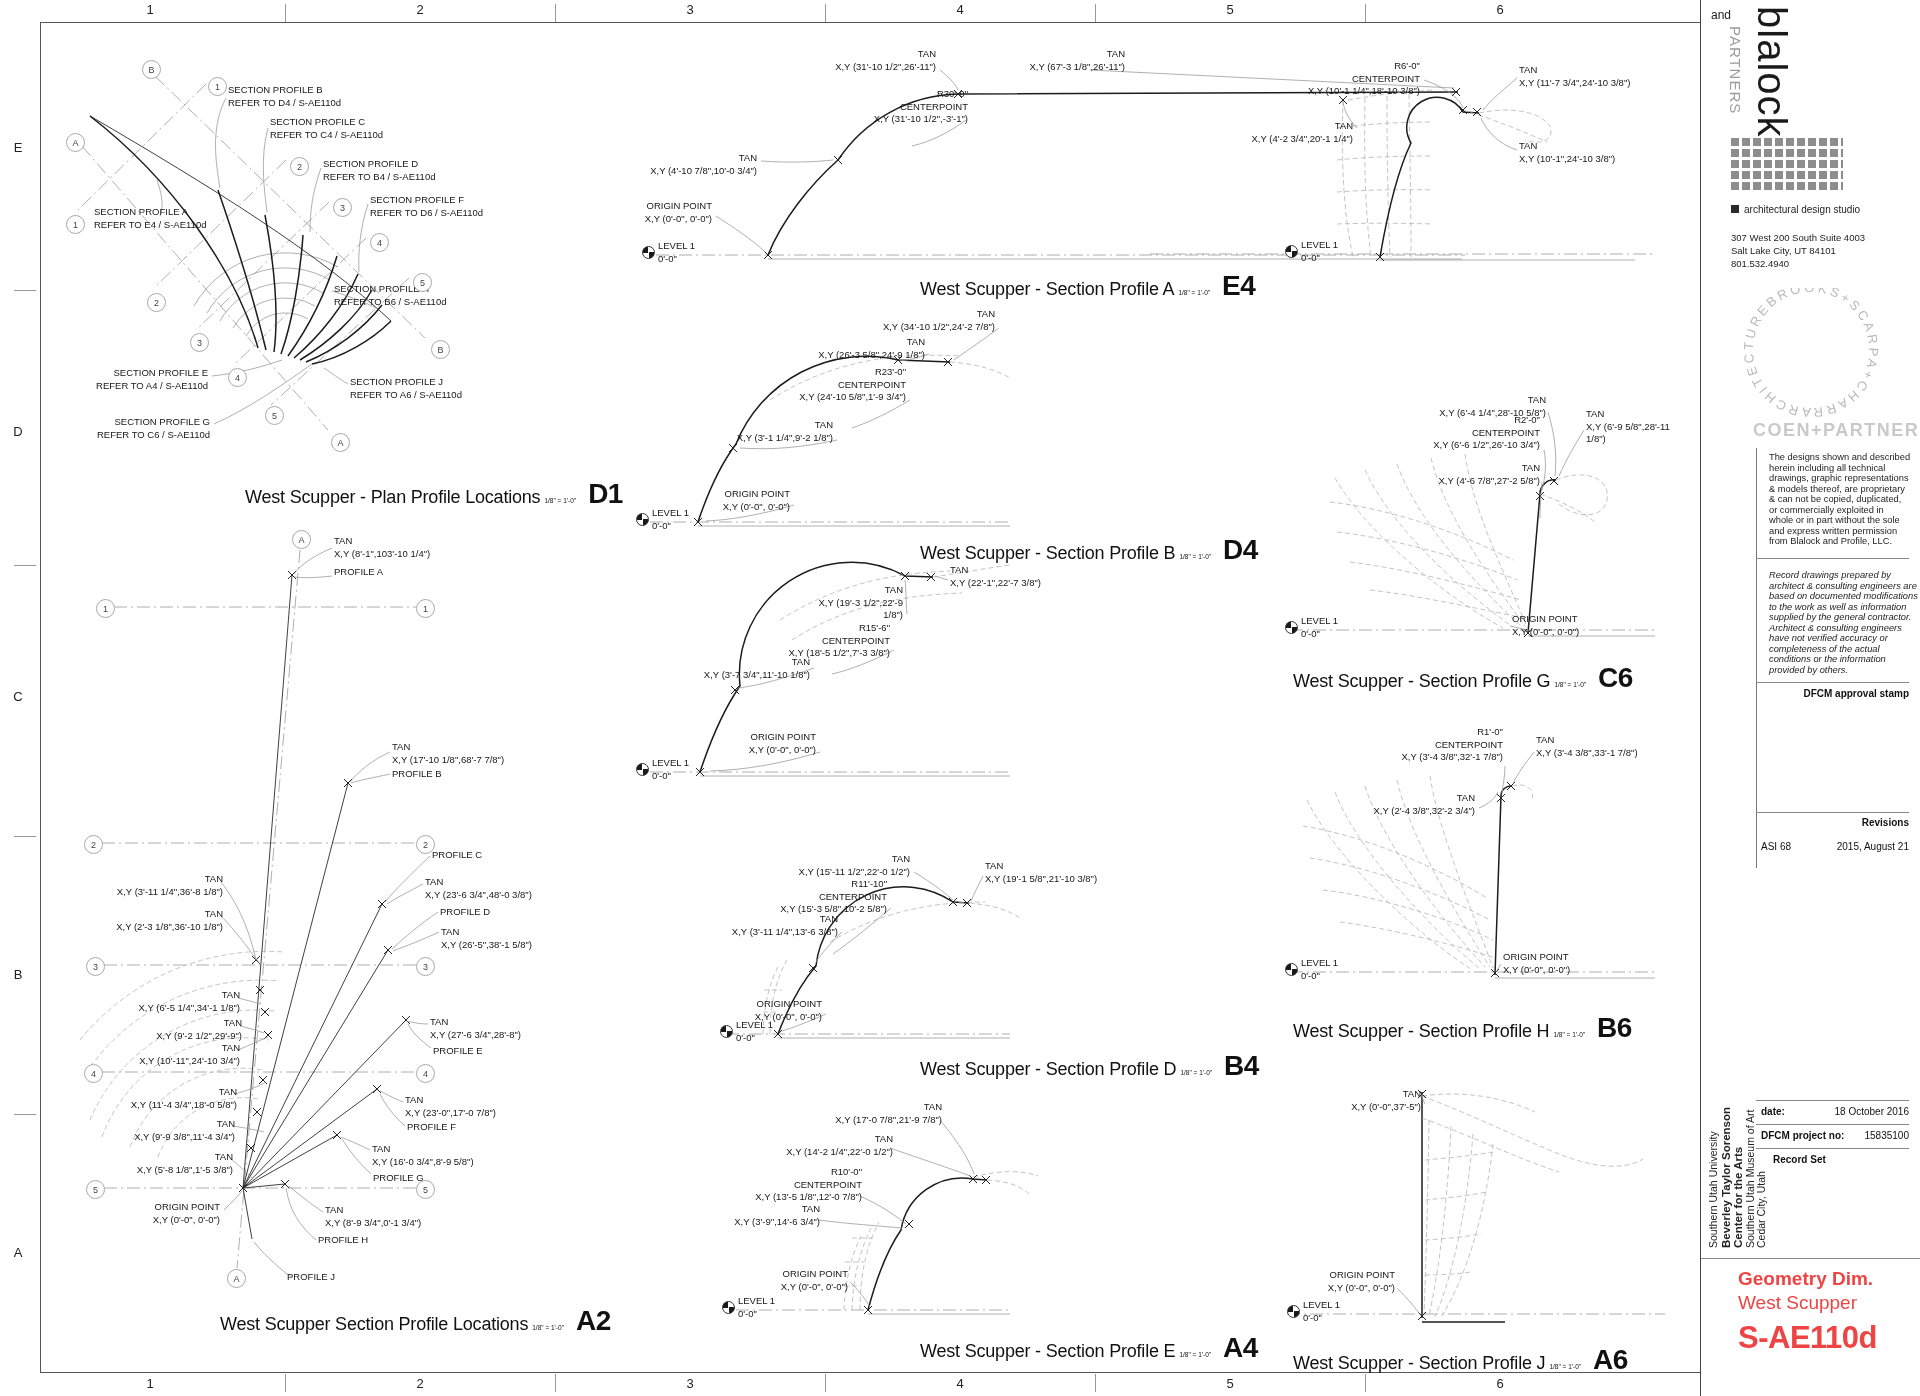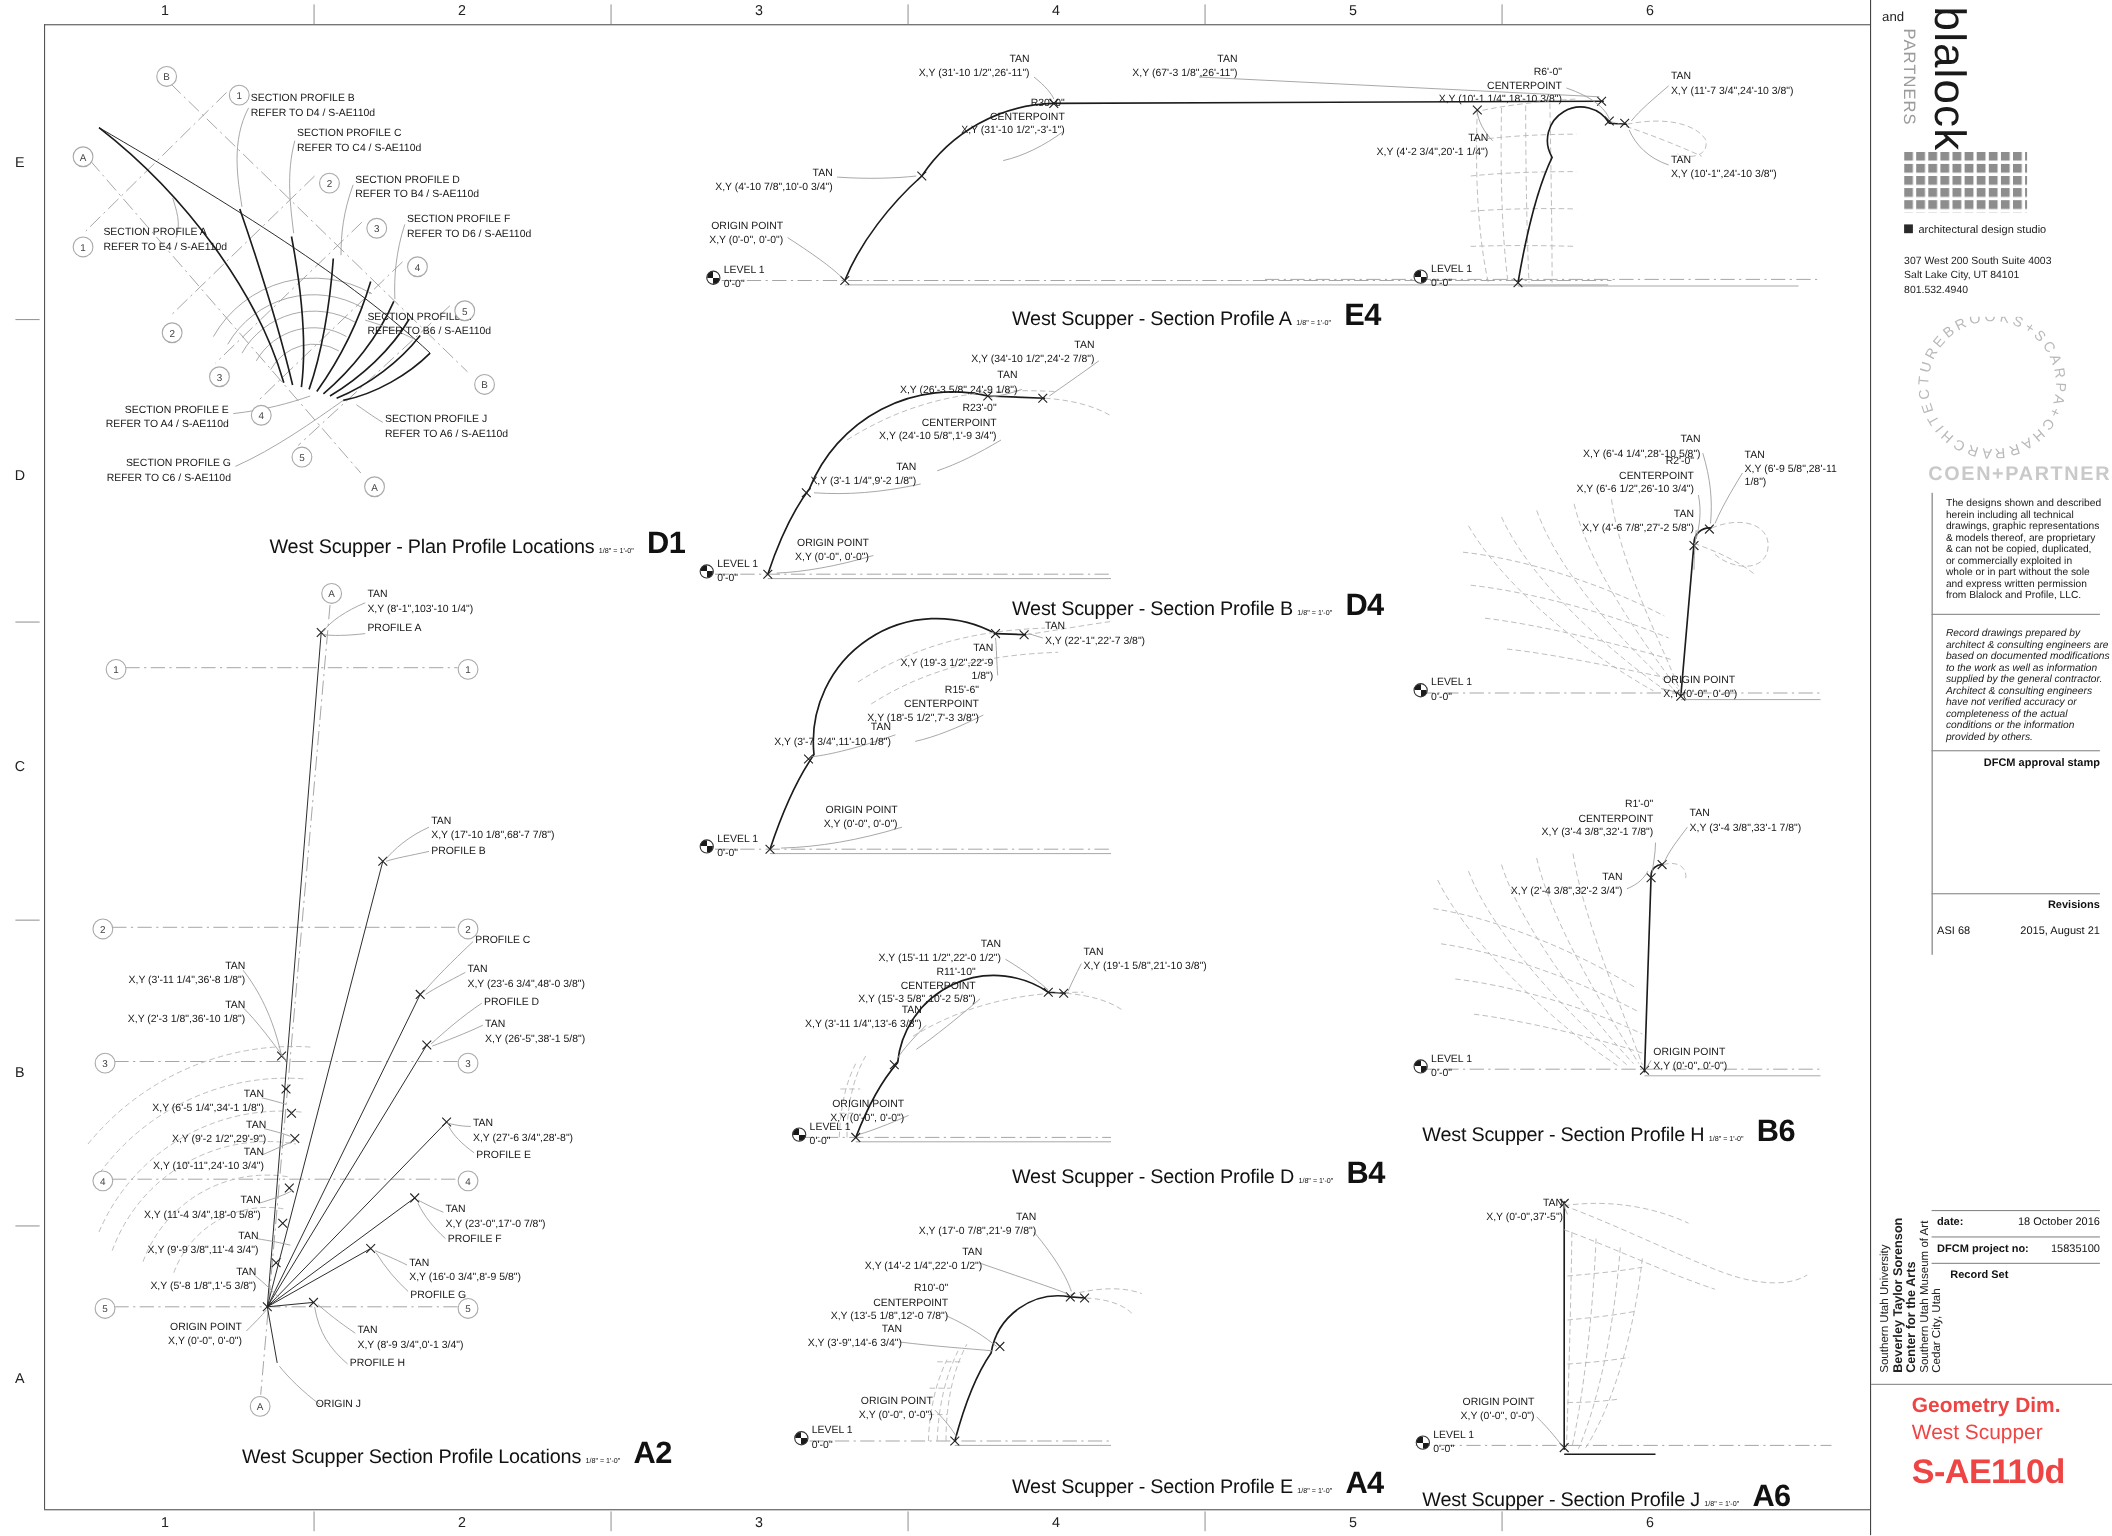--- a/index.html
+++ b/index.html
@@ -338,21 +338,21 @@
         <div>X,Y (0'-0", 0'-0")</div>
       </div>
     <div class="lbl" style="left:265px;top:684px">
         <div>TAN</div>
         <div>X,Y (8'-9 3/4",0'-1 3/4")</div>
       </div>
     <div class="lbl" style="left:258px;top:714px">
         <div>PROFILE H</div>
       </div>
     <div class="lbl" style="left:227px;top:751px">
-        <div>ORIGIN J</div>
+        <div>PROFILE J</div>
       </div>
     <div class="bub" style="left:232px;top:10px">A</div>
     <div class="bub" style="left:167px;top:749px">A</div>
     <div class="bub" style="left:36px;top:79px">1</div>
     <div class="bub" style="left:24px;top:315px">2</div>
     <div class="bub" style="left:26px;top:437px">3</div>
     <div class="bub" style="left:24px;top:544px">4</div>
     <div class="bub" style="left:26px;top:660px">5</div>
     <div class="bub" style="left:356px;top:79px">1</div>
     <div class="bub" style="left:356px;top:315px">2</div>
@@ -712,20 +712,25 @@
       </div>
     <div class="lbl" style="left:477px;top:223px;width:150px">
         <div>ORIGIN POINT</div>
         <div>X,Y (0'-0", 0'-0")</div>
       </div>
     <div class="lvl" style="left:250px;top:231px"></div>
     <div class="lbl" style="left:266px;top:225px">
         <div>LEVEL 1</div>
         <div>0'-0"</div>
       </div>
+    <div class="ttl" style="left:258px;top:272px">
+      <span class="t">West Scupper - Section Profile G</span>
+      <span class="s">1/8" = 1'-0"</span>
+      <span class="rf">C6</span>
+    </div>
   </div>
 
   <div class="pan" style="left:1035px;top:718px;width:655px;height:330px">
     <svg class="draw" width="655" height="330">
       <path class="cl" d="M255 254 H620"></path>
       <path class="gy" d="M460 260 H620"></path>
       <path class="gd" d="M272 82 C300 140 380 215 436 251"></path>
       <path class="gd" d="M300 74 C322 132 395 210 444 250"></path>
       <path class="gd" d="M330 68 C348 126 410 206 450 249"></path>
       <path class="gd" d="M362 62 C375 120 425 202 455 249"></path>

